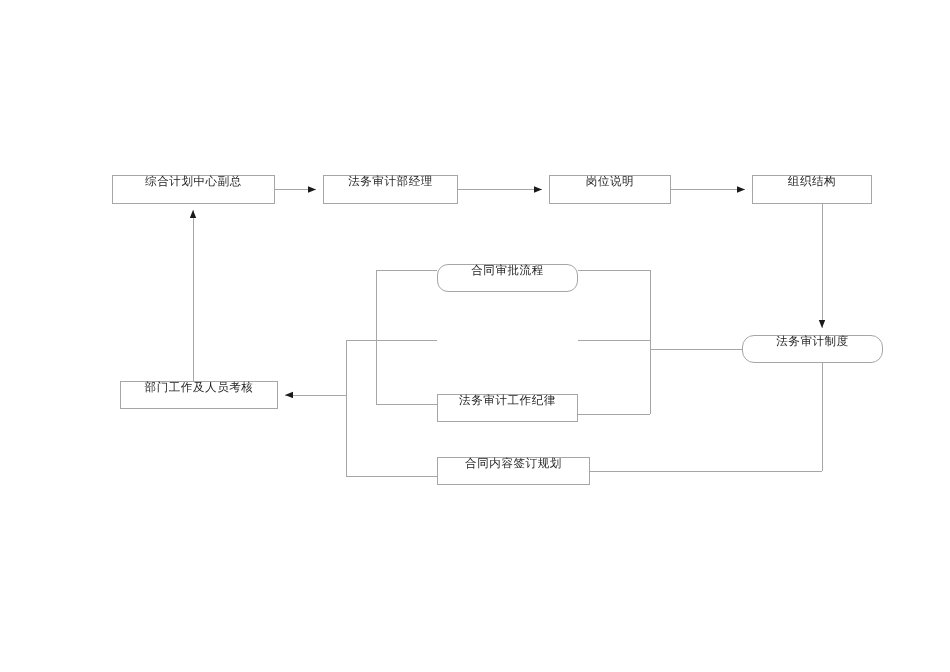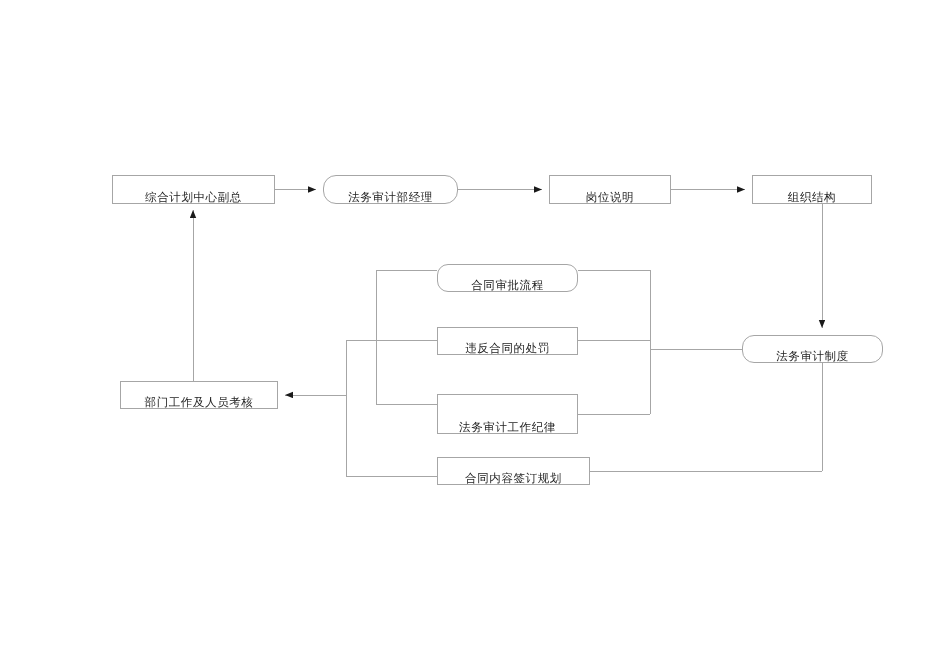--- a/index.html
+++ b/index.html
@@ -36,21 +36,21 @@
     color: #1a1a1a;
     letter-spacing: 0.5px;
     font-family: "Liberation Sans", "DejaVu Sans", sans-serif;
   }
   .node {
     position: absolute;
     box-sizing: border-box;
     border: 1px solid #a6a6a6;
     background: #ffffff;
     display: flex;
-    align-items: flex-end;
+    align-items: flex-start;
     justify-content: center;
     font-size: 11.5px;
     color: #1f1f1f;
     line-height: 1;
     white-space: nowrap;
     font-family: "Liberation Serif", "DejaVu Serif", serif;
   }
   .node span {
     display: block;
     letter-spacing: 0.6px;
@@ -108,41 +108,38 @@
 
       <line x1="578" y1="471" x2="822" y2="471"></line>
       <line x1="822" y1="471" x2="822" y2="363"></line>
     </g>
   </svg>
 
   <div class="node" style="left:112px; top:175px; width:163px; height:29px;">
     <span>综合计划中心副总</span>
   </div>
 
-  <div class="node" style="left:323px; top:175px; width:135px; height:29px;border-radius:13px;">
+  <div class="node" style="left:323px; top:175px; width:135px; height:29px;">
     <span>法务审计部经理</span>
   </div>
 
   <div class="node" style="left:549px; top:175px; width:122px; height:29px;">
     <span>岗位说明</span>
   </div>
 
   <div class="node" style="left:752px; top:175px; width:120px; height:29px;">
     <span>组织结构</span>
   </div>
 
   <div class="node" style="left:437px; top:264px; width:141px; height:28px;border-radius:11px;">
     <span>合同审批流程</span>
   </div>
 
-  <div class="node" style="left:437px; top:327px; width:141px; height:28px;">
-    <span>违反合同的处罚</span>
-  </div>
 
-  <div class="node" style="left:437px; top:394px; width:141px; height:40px;">
+  <div class="node" style="left:437px; top:394px; width:141px; height:28px;">
     <span>法务审计工作纪律</span>
   </div>
 
   <div class="node" style="left:437px; top:457px; width:153px; height:28px;">
     <span>合同内容签订规划</span>
   </div>
 
   <div class="node" style="left:742px; top:335px; width:141px; height:28px;border-radius:12px;">
     <span>法务审计制度</span>
   </div>

